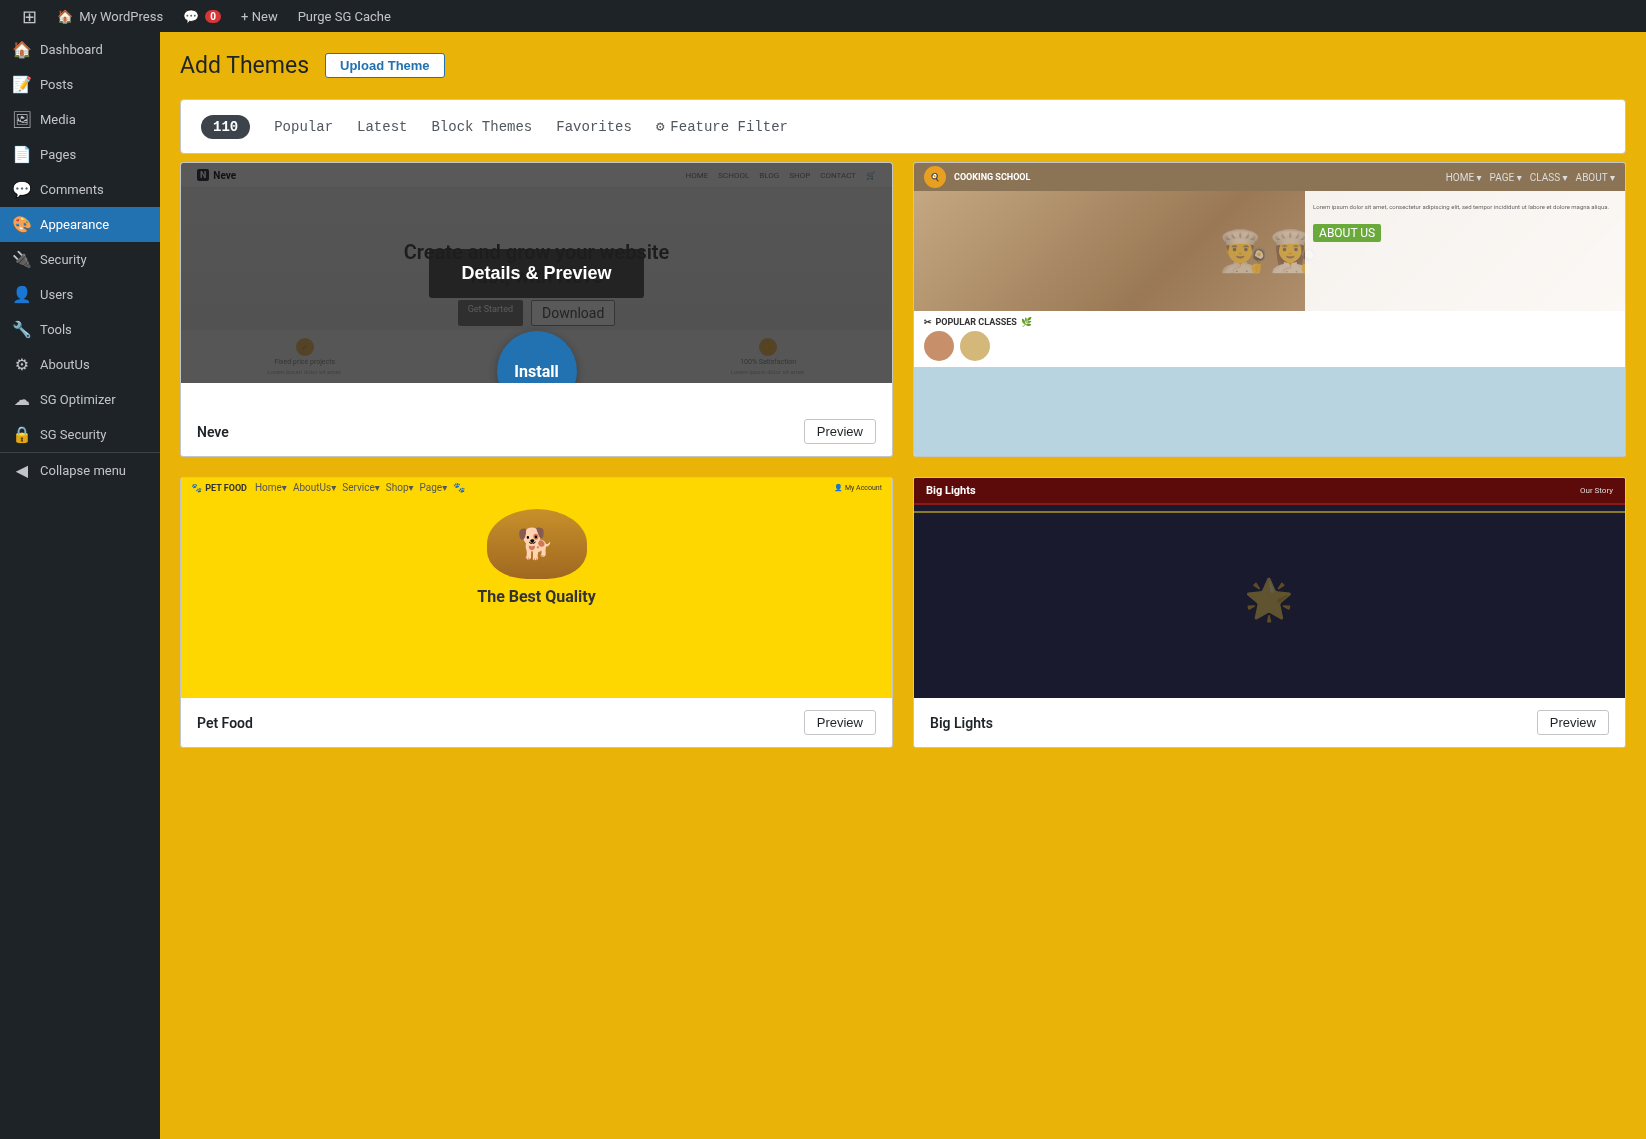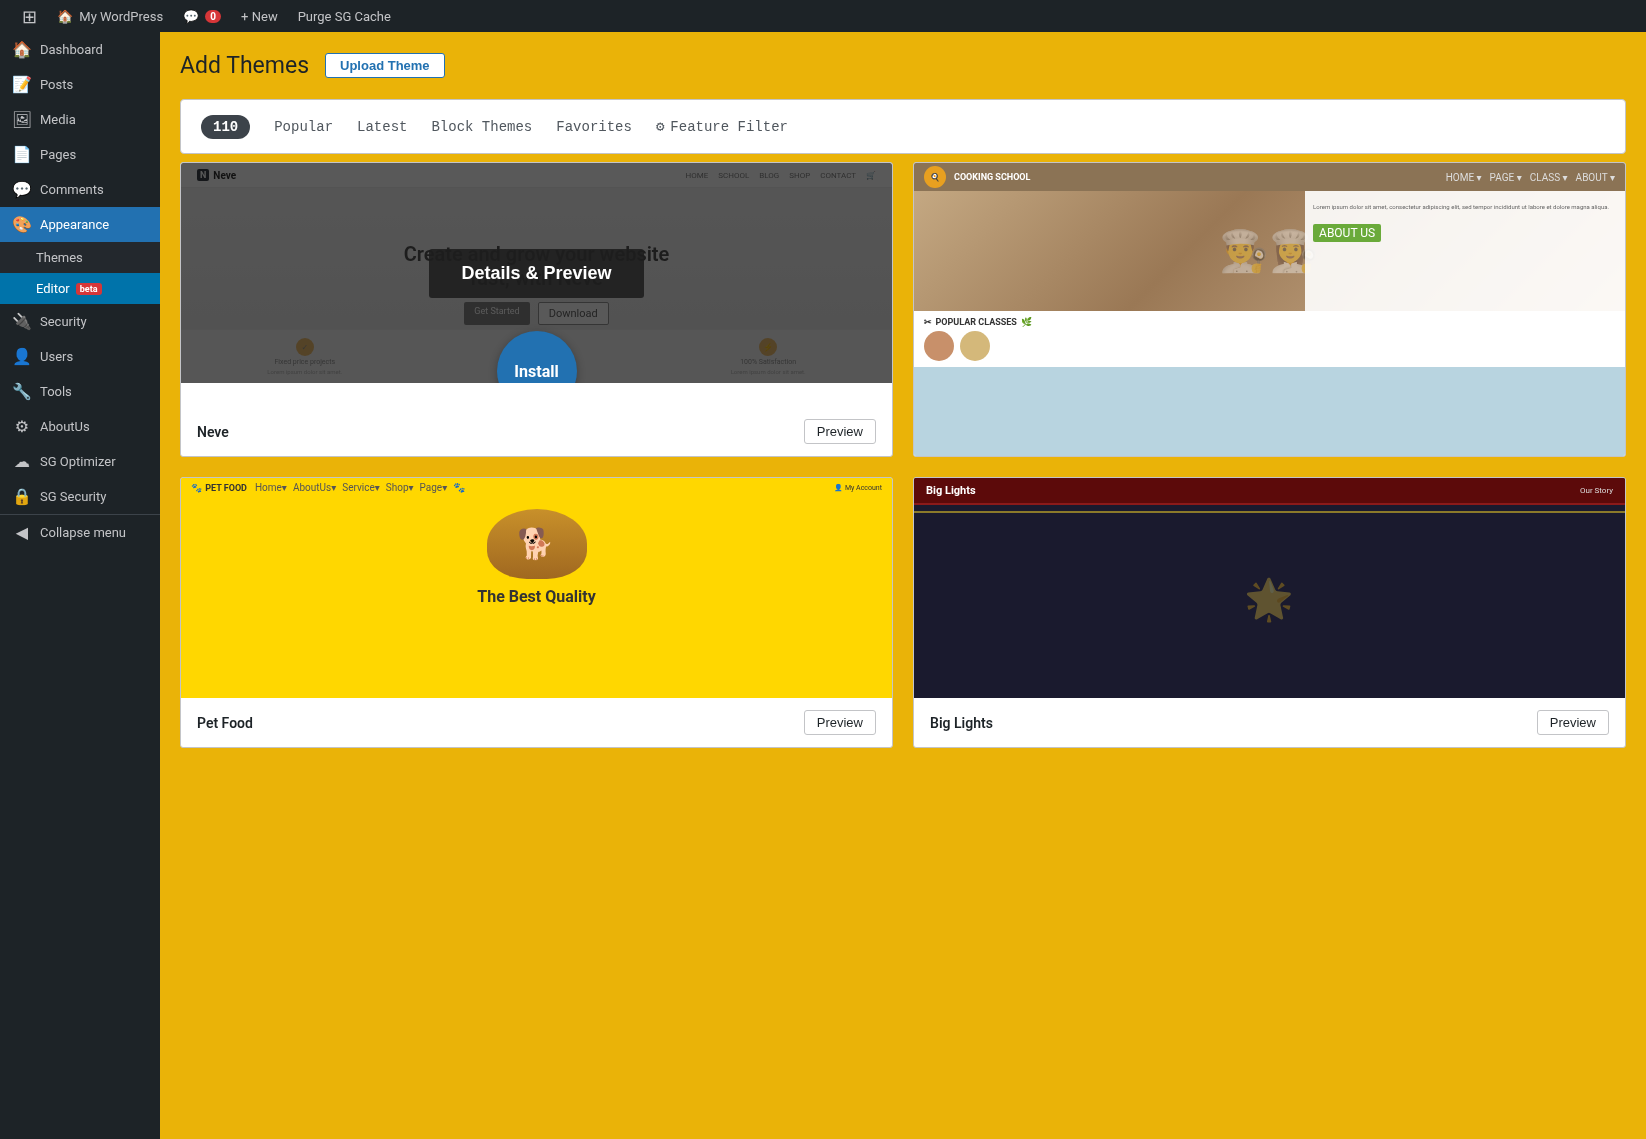--- a/index.html
+++ b/index.html
@@ -446,31 +446,20 @@
     </div>
     <div class="sidebar-item">
       <span class="s-icon">💬</span>
       <span>Comments</span>
     </div>
     <div class="sidebar-item active">
       <span class="s-icon">🎨</span>
       <span>Appearance</span>
     </div>
 
-    <div class="sidebar-submenu">
-      <div class="sidebar-item">
-        <span>Themes</span>
-      </div>
-      <div class="sidebar-item active">
-        <span class="editor-beta">
-          <span>Editor</span>
-          <span class="beta-badge">beta</span>
-        </span>
-      </div>
-    </div>
     <div class="sidebar-item">
       <span class="s-icon">🔌</span>
       <span>Security</span>
     </div>
     <div class="sidebar-item">
       <span class="s-icon">👤</span>
       <span>Users</span>
     </div>
     <div class="sidebar-item">
       <span class="s-icon">🔧</span>
@@ -529,21 +518,21 @@
                 <span>BLOG</span>
                 <span>SHOP</span>
                 <span>CONTACT</span>
                 <span>🛒</span>
               </div>
             </div>
             <div class="neve-content">
               <h2>Create and grow your website<br>fast, with Neve</h2>
               <div style="display:flex;gap:8px;margin-top:12px;justify-content:center;">
                 <div style="background:#888;color:#fff;padding:4px 10px;border-radius:2px;font-size:9px;">Get Started</div>
-                <div style="background:#fff;border:1px solid #999;color:#666;padding:4px 10px;border-radius:2px;font-size:11px;">Download</div>
+                <div style="background:#fff;border:1px solid #999;color:#666;padding:4px 10px;border-radius:2px;font-size:14px;">Download</div>
               </div>
             </div>
             <div class="neve-footer-area">
               <div class="neve-footer-item">
                 <div class="neve-icon">✓</div>
                 <span>Fixed price projects</span>
                 <span style="color:#bbb;font-size:6px;">Lorem ipsum dolor sit amet.</span>
               </div>
               <div class="neve-footer-item">
                 <div class="neve-icon">◆</div>

